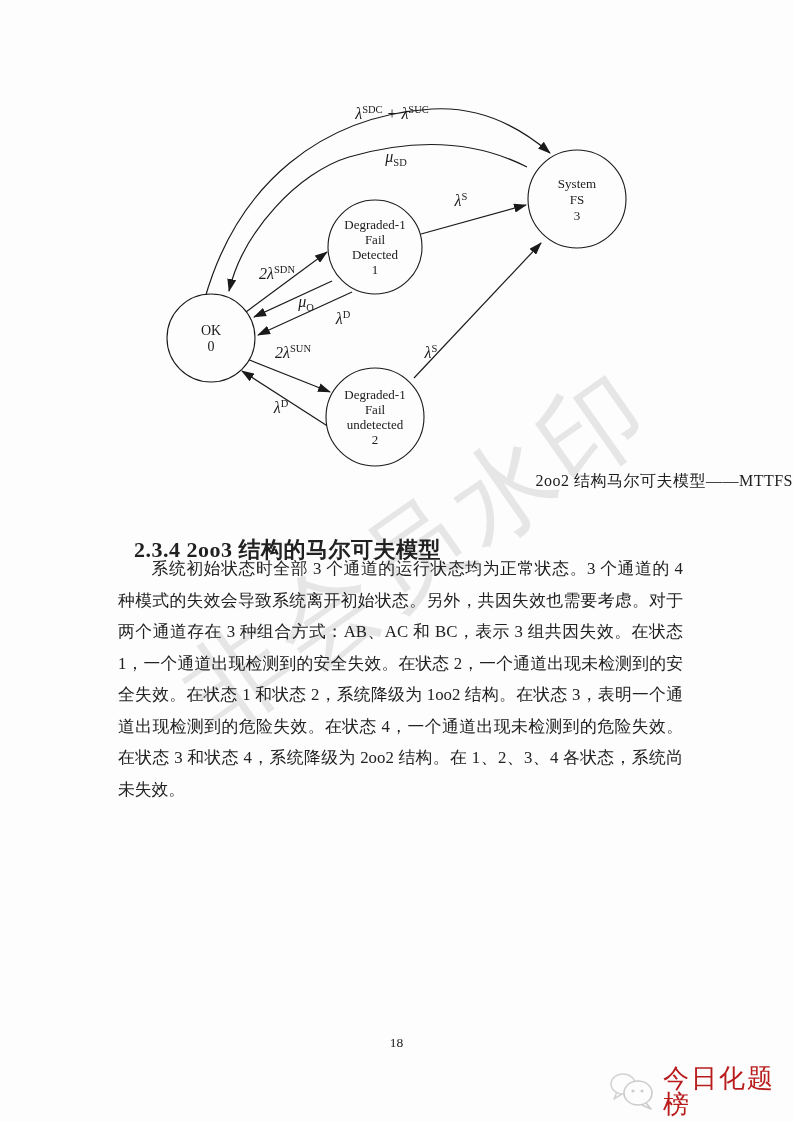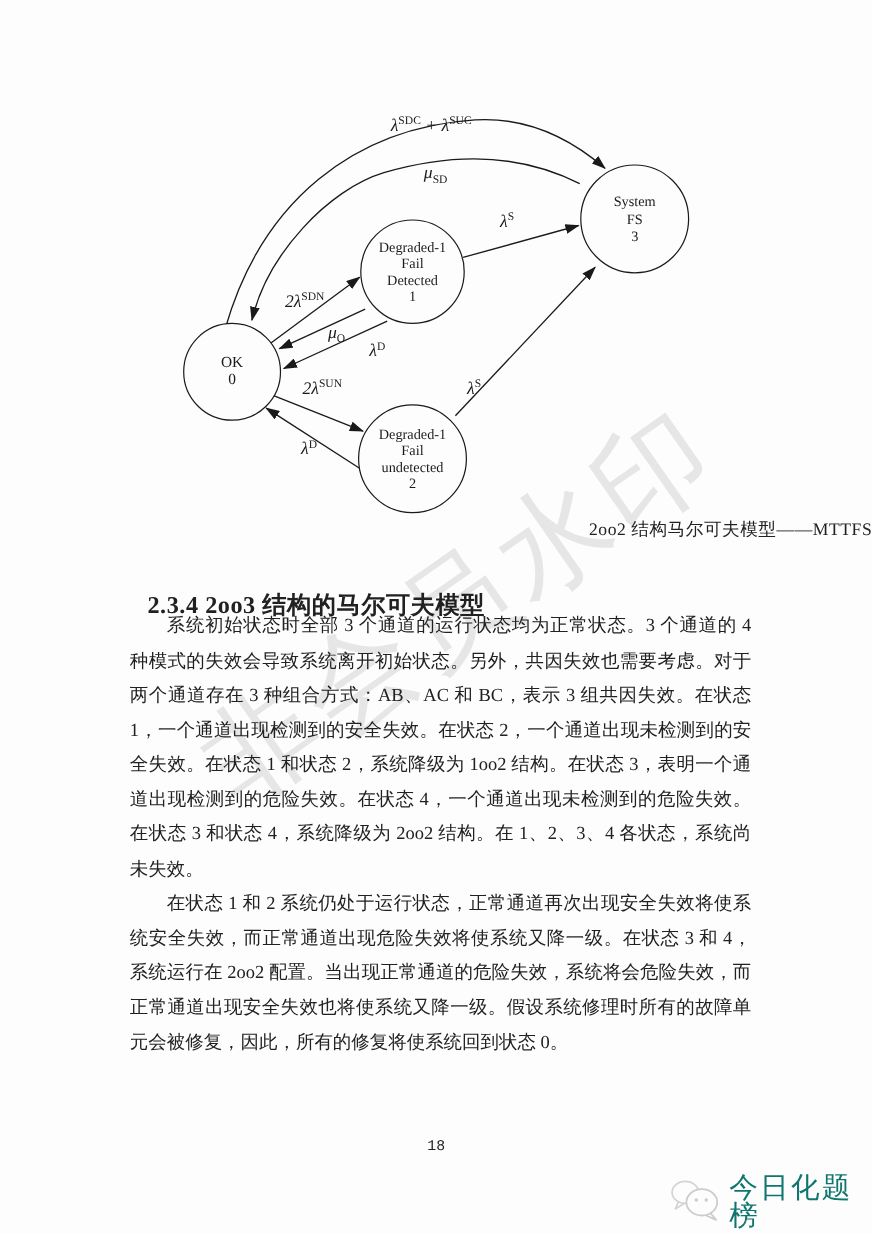--- a/index.html
+++ b/index.html
@@ -53,33 +53,32 @@
     line-height:31.55px;
     text-align:justify;
     text-align-last:left;
     text-indent:2em;
   }
   .page-number{
     position:absolute;left:0;top:1035px;width:793px;
     text-align:center;
     font-size:13.5px;
     z-index:1;
-    font-family:Liberation Mono, monospace;
   }
   .footer-brand{
     position:absolute;left:608px;top:1066px;
     display:flex;align-items:center;gap:7px;
     z-index:1;
   }
   .brand-text{
-    font-family:Liberation Sans, sans-serif;
+    font-family:Liberation Serif, serif;
     font-size:26px;
     font-weight:500;
     letter-spacing:2px;
-    color:#0f766e;
+    color:#b91c1c;
     line-height:1;
   }
   .wechat-icon{display:inline-block;width:48px;height:42px;}
 </style>
 </head>
 <body>
 
 <div class="page">
 
   <div class="watermark">非会员水印</div>
@@ -152,21 +151,20 @@
         <text x="577" y="215" text-anchor="middle" dominant-baseline="central" font-family="Liberation Serif, serif" font-size="13" fill="#1a1a1a">3</text>
           </g>
     </svg>
 
   <div class="figure-caption">2oo2 结构马尔可夫模型——MTTFS</div>
 
   <h2 class="section-heading">2.3.4 2oo3 结构的马尔可夫模型</h2>
 
   <div class="body-text">
     <p>系统初始状态时全部 3 个通道的运行状态均为正常状态。3 个通道的 4 种模式的失效会导致系统离开初始状态。另外，共因失效也需要考虑。对于两个通道存在 3 种组合方式：AB、AC 和 BC，表示 3 组共因失效。在状态 1，一个通道出现检测到的安全失效。在状态 2，一个通道出现未检测到的安全失效。在状态 1 和状态 2，系统降级为 1oo2 结构。在状态 3，表明一个通道出现检测到的危险失效。在状态 4，一个通道出现未检测到的危险失效。在状态 3 和状态 4，系统降级为 2oo2 结构。在 1、2、3、4 各状态，系统尚未失效。</p>
-    <p>在状态 1 和 2 系统仍处于运行状态，正常通道再次出现安全失效将使系统安全失效，而正常通道出现危险失效将使系统又降一级。在状态 3 和 4，系统运行在 2oo2 配置。当出现正常通道的危险失效，系统将会危险失效，而正常通道出现安全失效也将使系统又降一级。假设系统修理时所有的故障单元会被修复，因此，所有的修复将使系统回到状态 0。</p>
   </div>
 
   <div class="page-number">18</div>
 
   <div class="footer-brand">
     <span class="wechat-icon">
       <svg viewBox="0 0 48 42" width="48" height="42">
         <ellipse cx="15" cy="13" rx="12" ry="10" fill="none" stroke="#d4d4d4" stroke-width="1.6"></ellipse>
         <path d="M9 21 L6 28 L14 23" fill="none" stroke="#d4d4d4" stroke-width="1.6" stroke-linejoin="round"></path>
         <ellipse cx="30" cy="22" rx="14" ry="12" fill="#fdfdfd" stroke="#cccccc" stroke-width="1.6"></ellipse>

